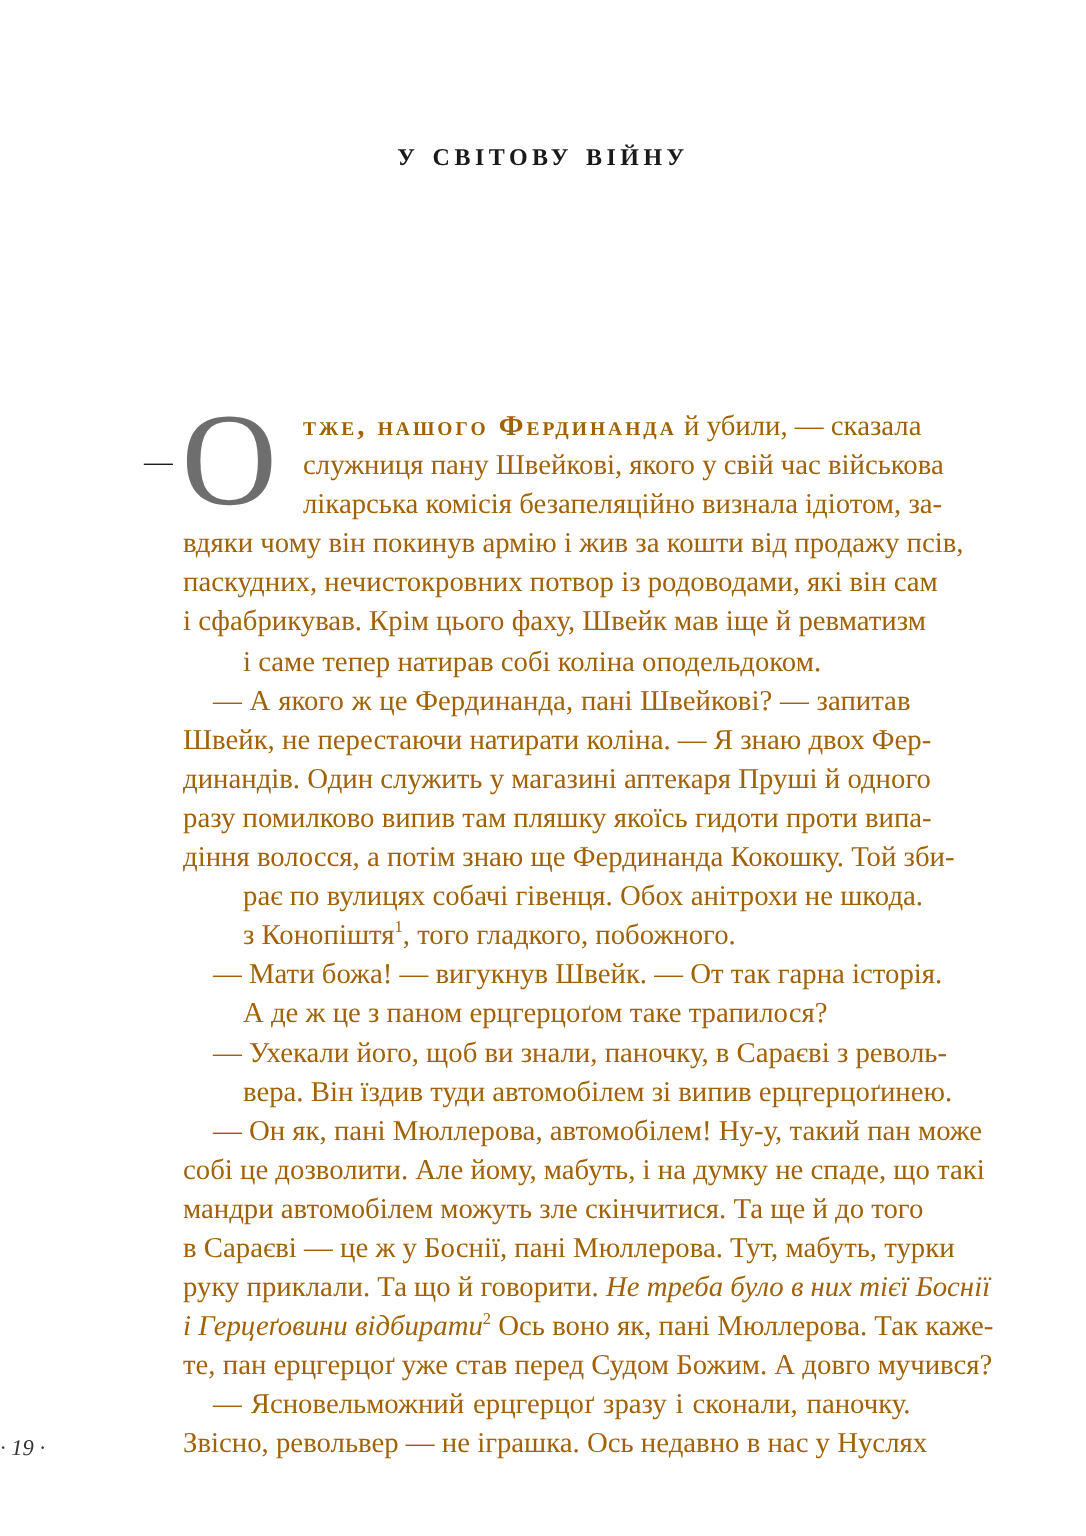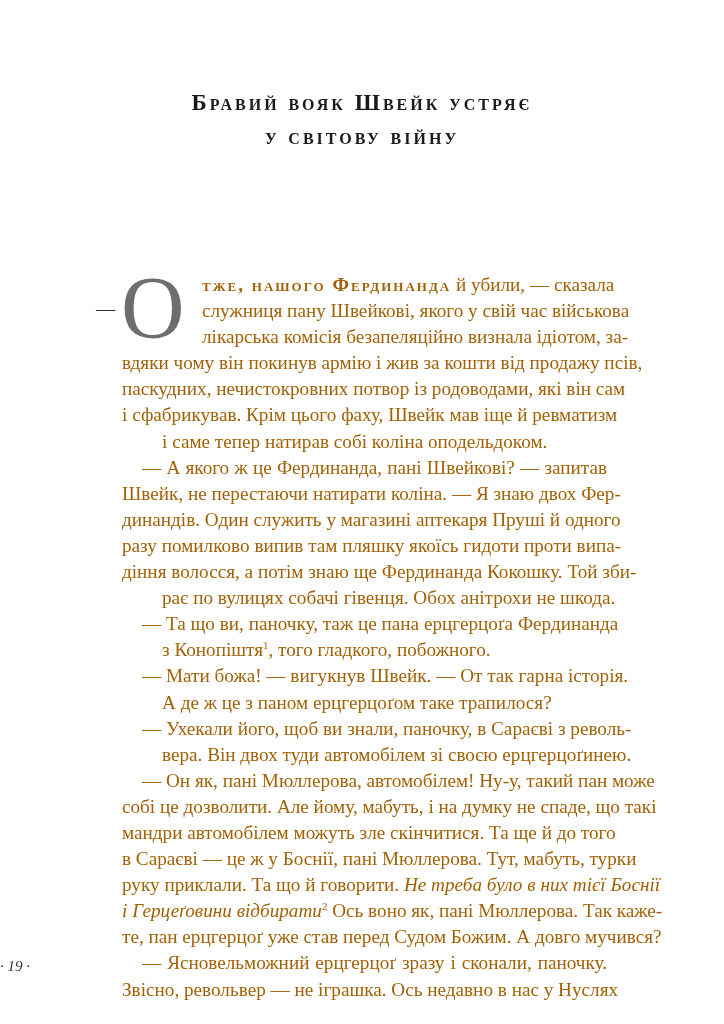--- a/index.html
+++ b/index.html
@@ -77,47 +77,45 @@
       font-family: "Liberation Serif", serif;
       font-style: italic;
       font-size: 15px;
       color: #333;
     }
   </style>
 </head>
 <body>
 
 <div class="title">
-  <div>Бравий вояк Швейк устряє</div>
   <div>у світову війну</div>
 </div>
 
 <span class="dash-lead">—</span>
 <span class="dropcap">О</span>
 
 <div class="body-text">
   <span class="line open"><span class="smallcaps">тже, нашого Фердинанда</span><span> й убили, — сказала</span></span>
   <span class="line open">служниця пану Швейкові, якого у свій час військова</span>
   <span class="line open">лікарська комісія безапеляційно визнала ідіотом, за-</span>
   <span class="line">вдяки чому він покинув армію і жив за кошти від продажу псів,</span>
   <span class="line">паскудних, нечистокровних потвор із родоводами, які він сам</span>
   <span class="line">і сфабрикував. Крім цього фаху, Швейк мав іще й ревматизм</span>
   <span class="line last">і саме тепер натирав собі коліна оподельдоком.</span>
   <span class="line indent">— А якого ж це Фердинанда, пані Швейкові? — запитав</span>
   <span class="line">Швейк, не перестаючи натирати коліна. — Я знаю двох Фер-</span>
   <span class="line">динандів. Один служить у магазині аптекаря Пруші й одного</span>
   <span class="line">разу помилково випив там пляшку якоїсь гидоти проти випа-</span>
   <span class="line">діння волосся, а потім знаю ще Фердинанда Кокошку. Той зби-</span>
   <span class="line last">рає по вулицях собачі гівенця. Обох анітрохи не шкода.</span>
-  <span class="line indent">— Та що ви, паночку, таж це пана ерцгерцоґа Фердинанда</span>
   <span class="line last"><span>з Конопіштя</span><sup>1</sup><span>, того гладкого, побожного.</span></span>
   <span class="line indent">— Мати божа! — вигукнув Швейк. — От так гарна історія.</span>
   <span class="line last">А де ж це з паном ерцгерцоґом таке трапилося?</span>
   <span class="line indent">— Ухекали його, щоб ви знали, паночку, в Сараєві з револь-</span>
-  <span class="line last">вера. Він двох туди автомобілем зі своєю ерцгерцоґинею.</span>
+  <span class="line last">вера. Він їздив туди автомобілем зі випив ерцгерцоґинею.</span>
   <span class="line indent">— Он як, пані Мюллерова, автомобілем! Ну-у, такий пан може</span>
   <span class="line">собі це дозволити. Але йому, мабуть, і на думку не спаде, що такі</span>
   <span class="line">мандри автомобілем можуть зле скінчитися. Та ще й до того</span>
   <span class="line">в Сараєві — це ж у Боснії, пані Мюллерова. Тут, мабуть, турки</span>
   <span class="line"><span>руку приклали. Та що й говорити. </span><span class="it">Не треба було в них тієї Боснії</span></span>
   <span class="line"><span class="it">і Герцеґовини відбирати</span><sup>2</sup><span> Ось воно як, пані Мюллерова. Так каже-</span></span>
   <span class="line">те, пан ерцгерцоґ уже став перед Судом Божим. А довго мучився?</span>
   <span class="line indent">— Ясновельможний ерцгерцоґ зразу і сконали, паночку.</span>
   <span class="line">Звісно, револьвер — не іграшка. Ось недавно в нас у Нуслях</span>
 </div>

